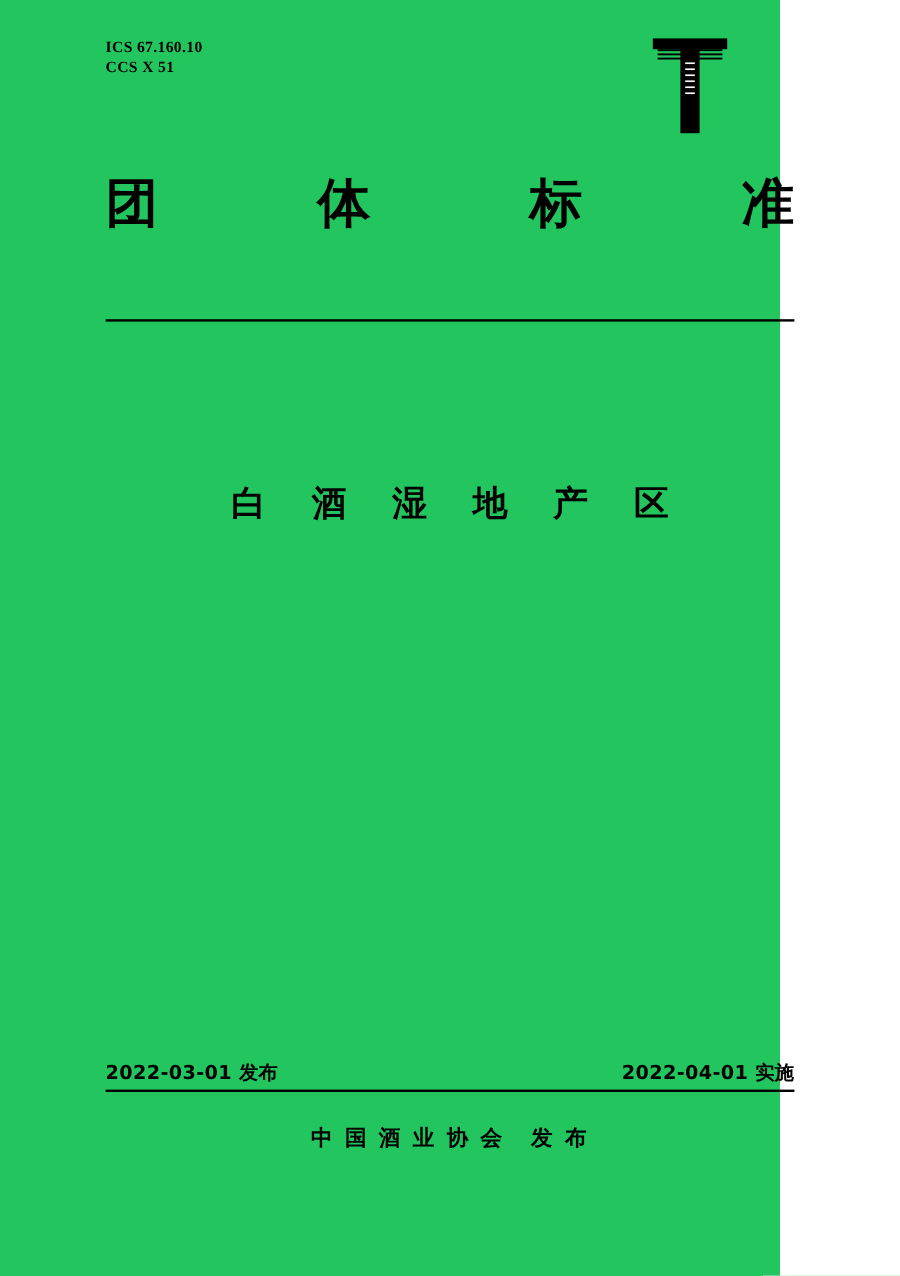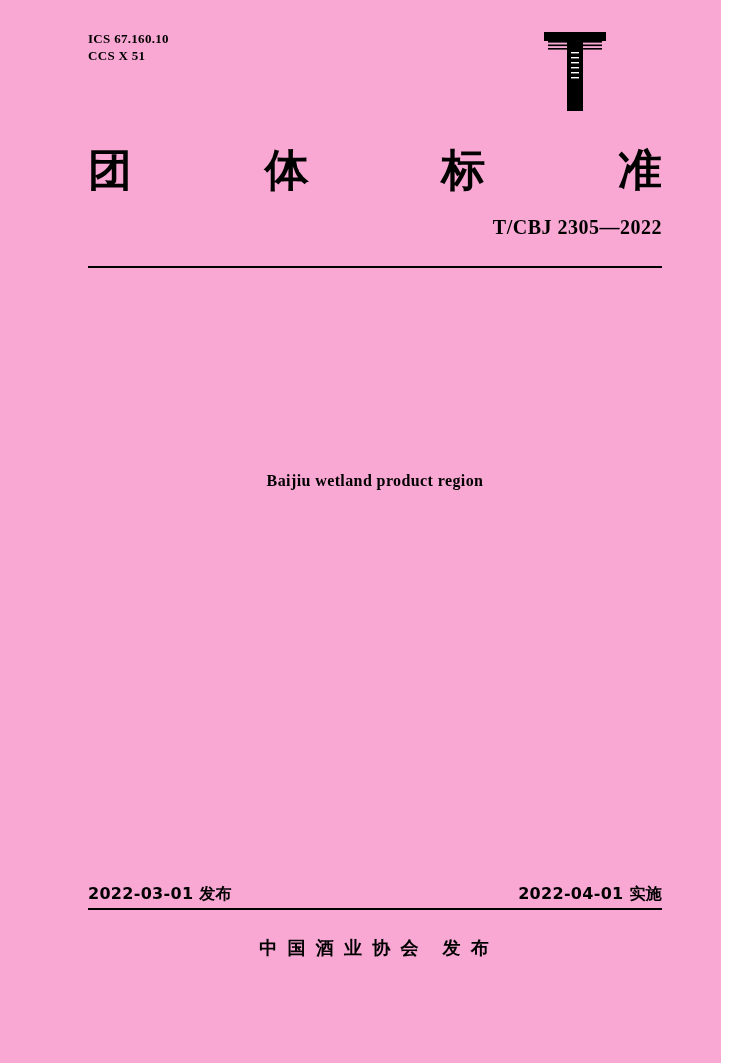--- a/index.html
+++ b/index.html
@@ -13,23 +13,23 @@
     position: relative;
     font-family: "Liberation Serif", serif;
     color: #000000;
     overflow: hidden;
   }
 
   .page {
     position: absolute;
     left: 0;
     top: 0;
-    width: 721px;
+    width: 650px;
     height: 1063px;
-    background: #f9a8d4;
+    background: #22c55e;
   }
 
   
   .meta {
     position: absolute;
     left: 88px;
     top: 30px;
     font-family: "Liberation Serif", serif;
     font-weight: bold;
     font-size: 13px;
@@ -178,25 +178,24 @@
     </svg>
   </div>
 
   <div class="std-title">
     <span>团</span>
     <span>体</span>
     <span>标</span>
     <span>准</span>
   </div>
 
-  <div class="std-no">T/CBJ 2305—2022</div>
 
   <div class="rule-top"></div>
 
-  <div class="doc-name-en">Baijiu wetland product region</div>
+  <div class="doc-name-cn">白 酒 湿 地 产 区</div>
 
   <div class="date-row">
     <span>2022-03-01 发布</span>
     <span>2022-04-01 实施</span>
   </div>
 
   <div class="rule-bottom"></div>
 
   <div class="pub pub-1">
     <span>中 国 酒 业 协 会</span><span class="sp"></span><span>发 布</span>

